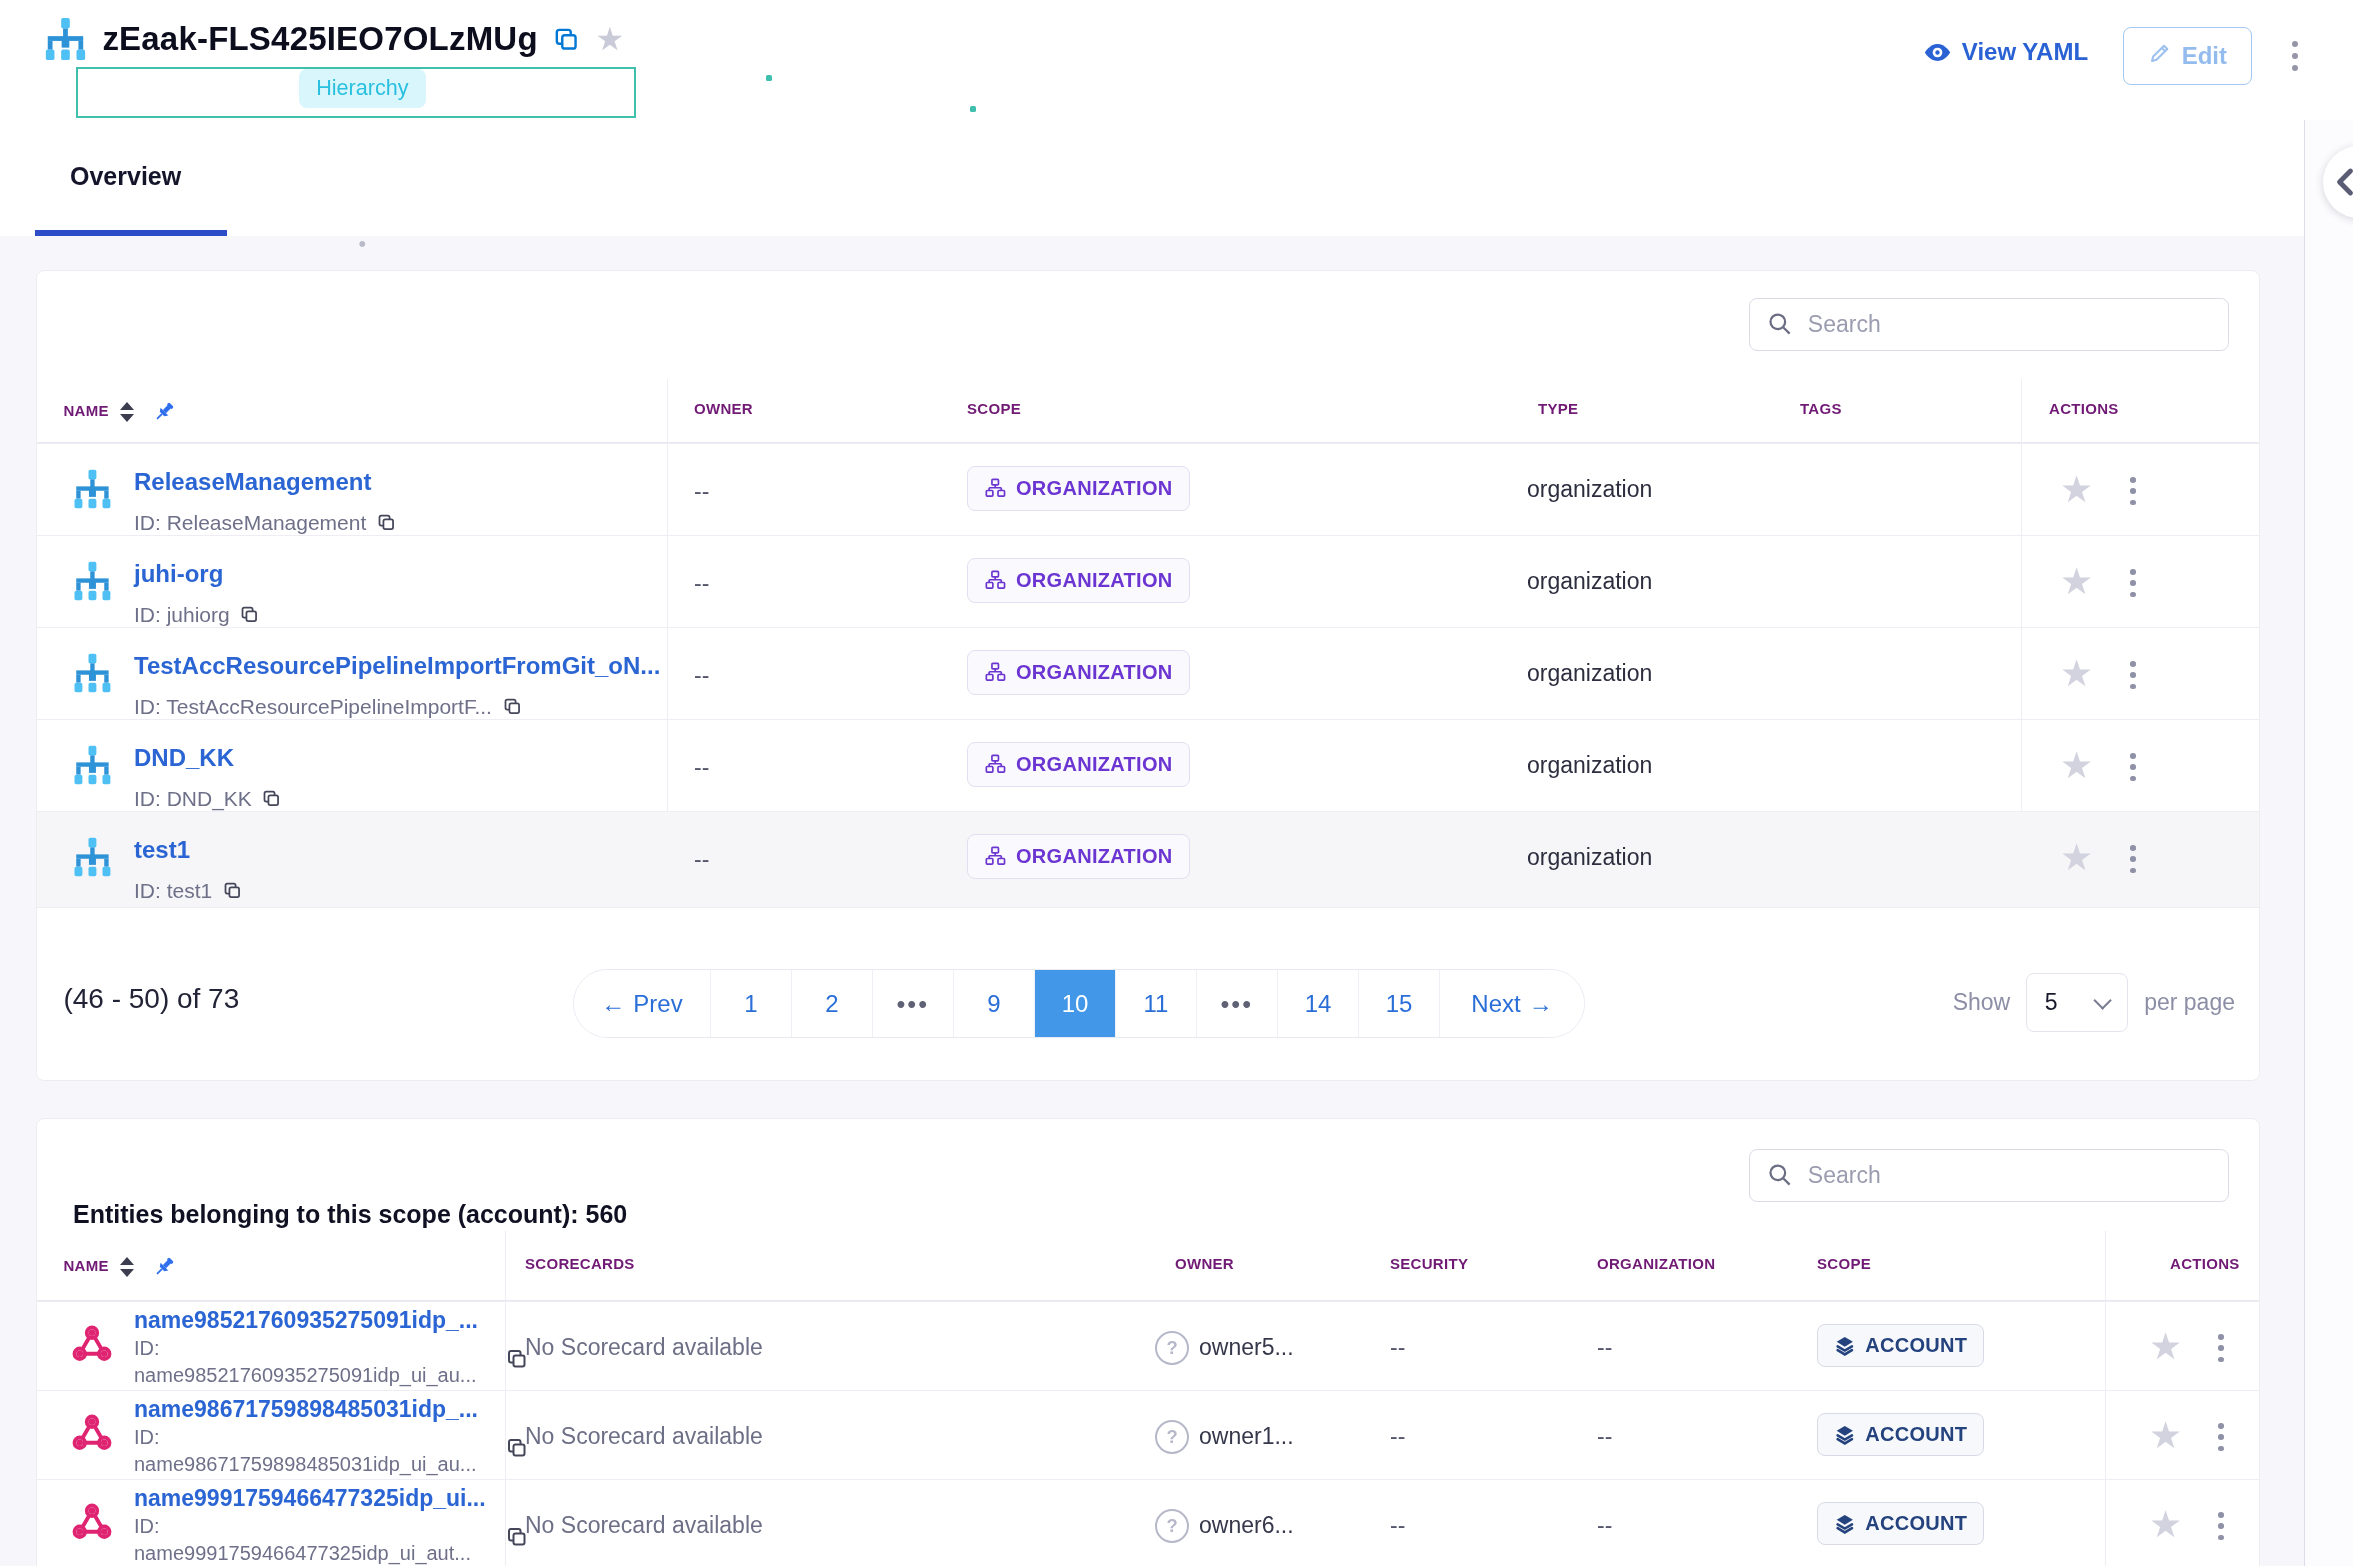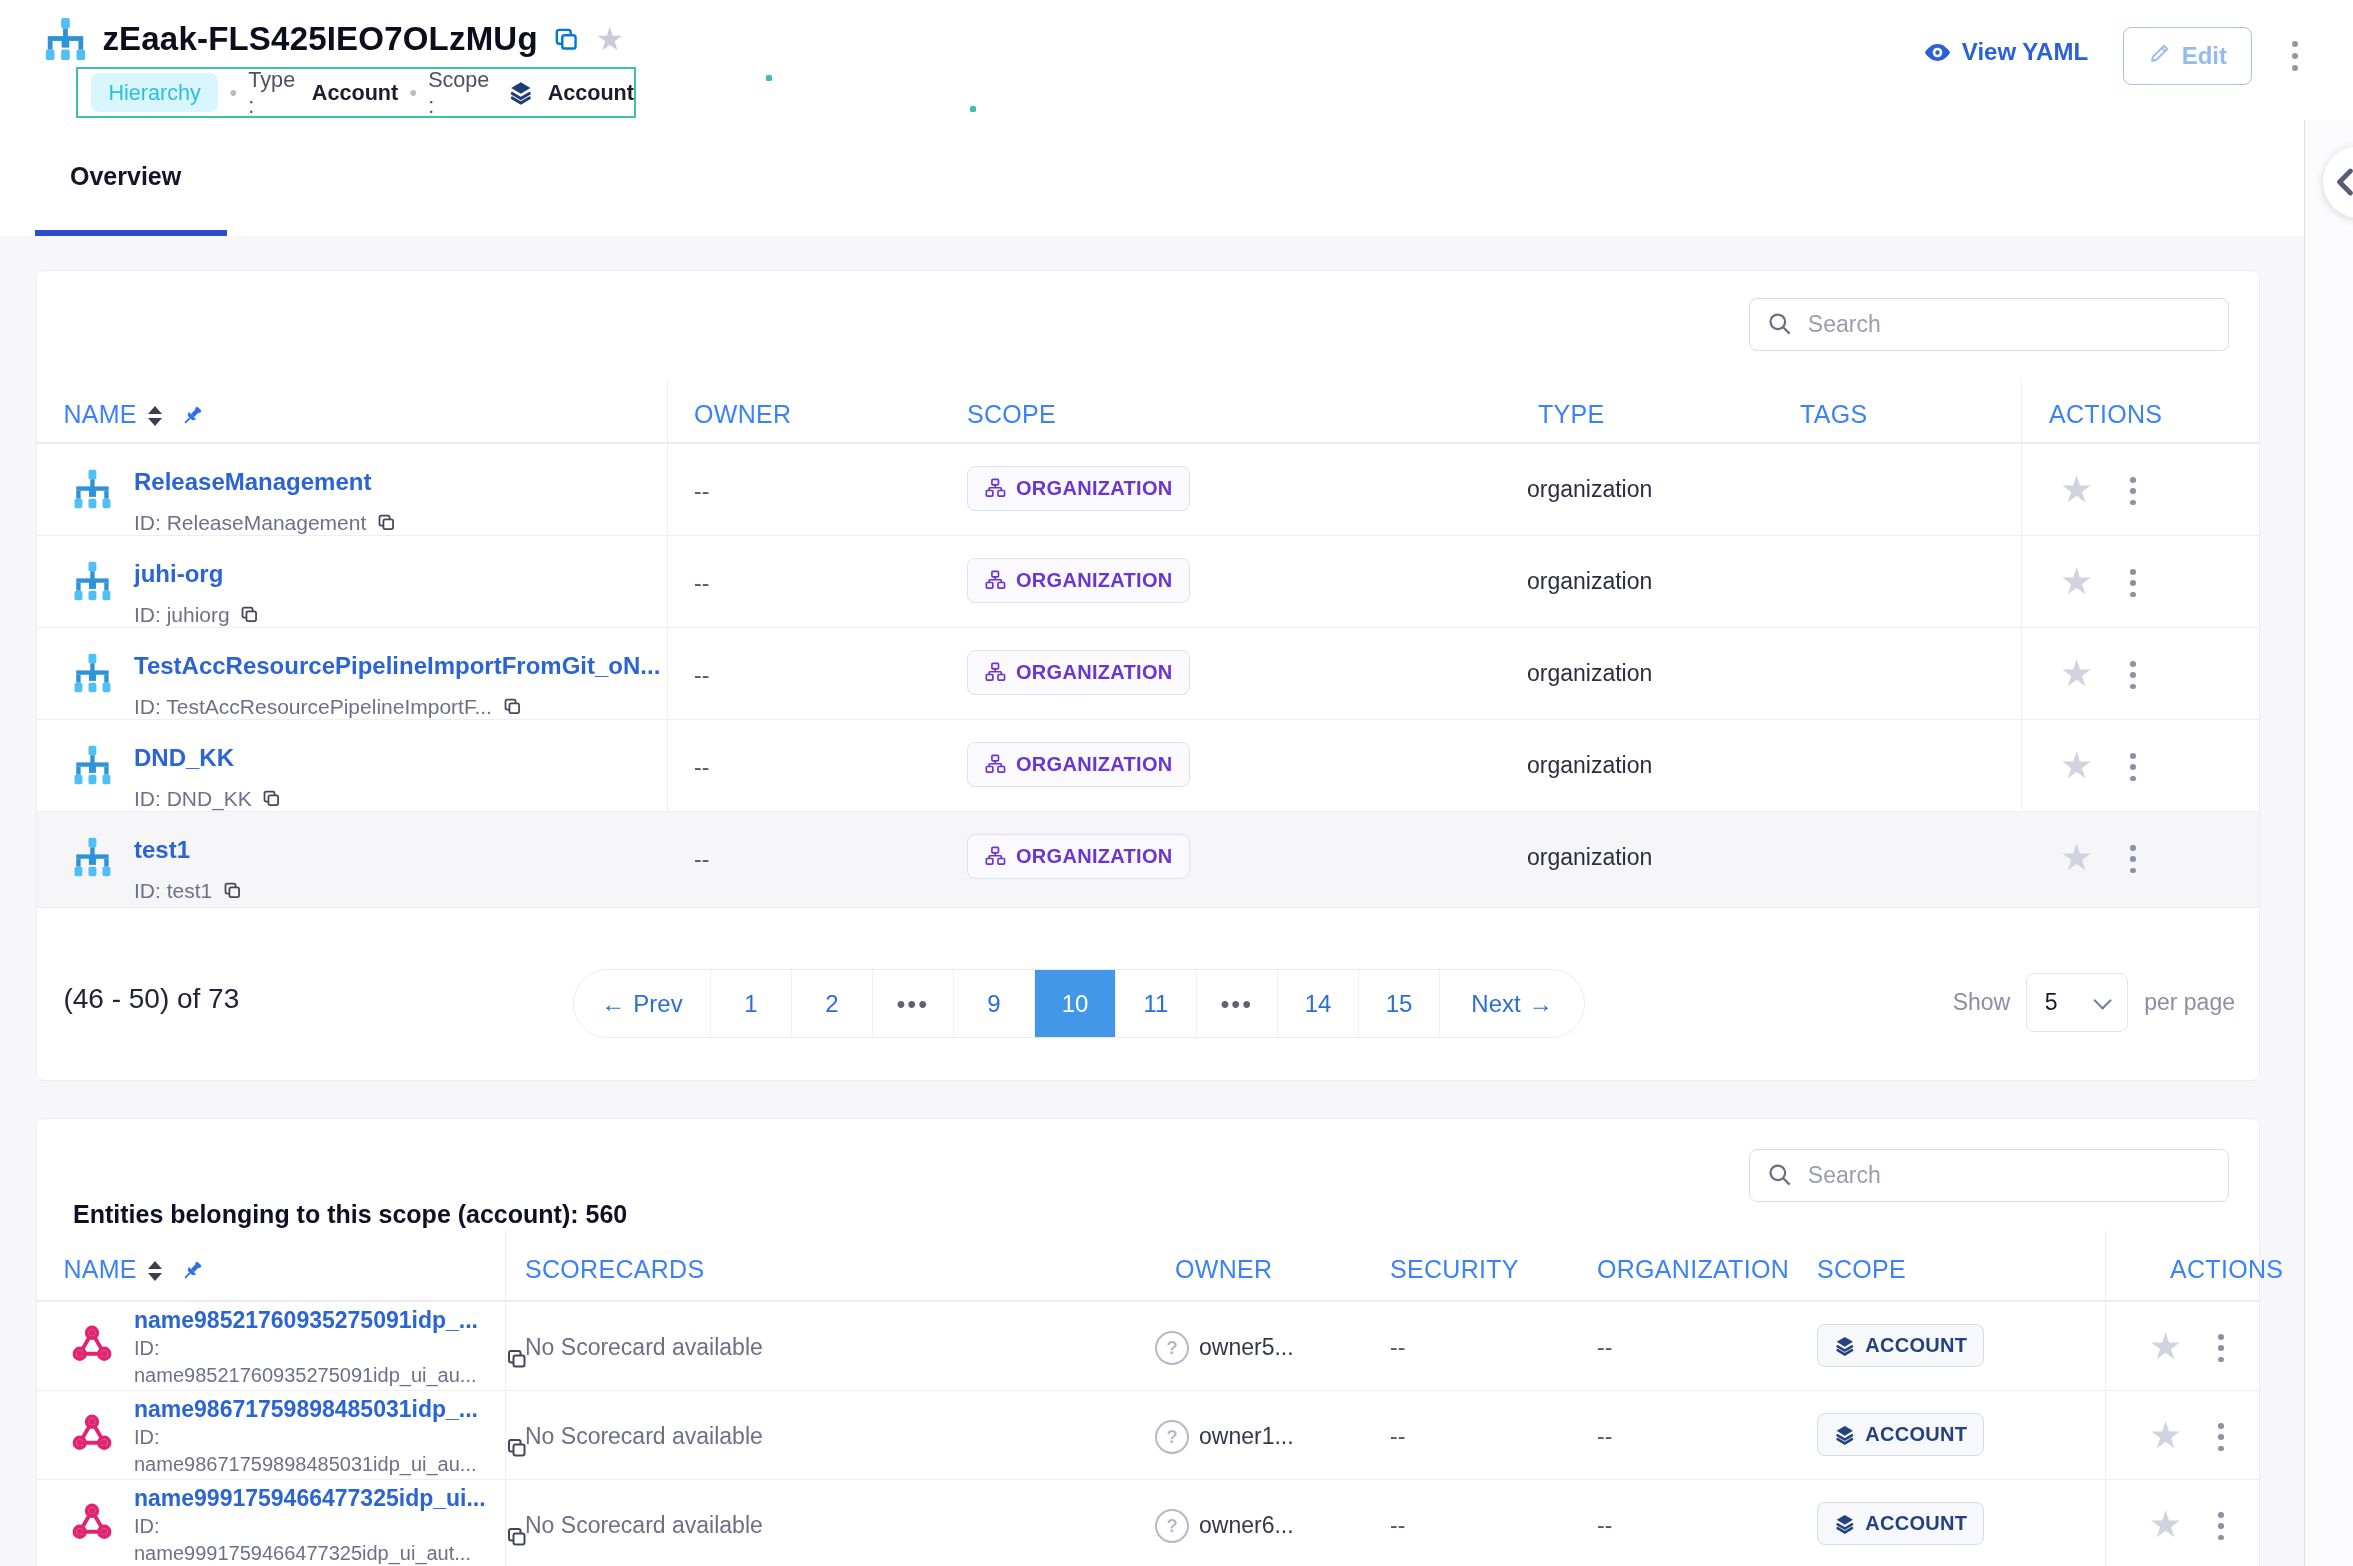--- a/index.html
+++ b/index.html
@@ -7,21 +7,21 @@
     width:2354px;height:1567px;overflow:hidden;position:relative;
     background:#f7f7fb;font-family:"Liberation Sans",sans-serif;color:#1b1c2e;
   }
   
   .top-header{position:absolute;left:0;top:0;width:2354px;height:120px;background:#fff;border-bottom:0.8px solid #e9e9f1;}
   .title-row{position:absolute;left:42px;top:16px;display:flex;align-items:center;gap:14.4px;}
   .page-title{font-size:33px;font-weight:700;color:#0c0d1d;letter-spacing:0.2px;}
   .hier-big svg{display:block;}
   .copy-lg{display:inline-flex;cursor:pointer;}
   .star-hdr{font-size:32px;color:#c9cbd8;line-height:1;}
-  .meta-box{position:absolute;left:76px;top:67px;width:560px;height:51px;border:2.4px solid #3fc0ac;display:flex;align-items:center;gap:11.2px;padding-left:12.8px;box-sizing:border-box;background:transparent;}
+  .meta-box{position:absolute;left:76px;top:67px;width:560px;height:51px;border:2.4px solid #3fc0ac;display:flex;align-items:center;gap:11.2px;padding-left:12.8px;box-sizing:border-box;background:transparent;flex-direction:column;}
   .pill-hierarchy{background:#d9f6fd;color:#29c0e0;font-size:21.6px;padding:6.4px 17.6px;border-radius:8px;}
   .meta-sep{color:#b9bac9;font-size:21.6px;}
   .meta-label{color:#4f5162;font-size:21.6px;}
   .meta-value{color:#1c1d2c;font-size:21.6px;font-weight:700;}
   .layers-ic{display:inline-flex;margin:0 3.2px;}
   .hdr-actions{position:absolute;right:51px;top:22.4px;height:67px;display:flex;align-items:center;gap:35px;}
   .view-yaml{display:flex;align-items:flex-start;gap:9.6px;color:#2a62d4;font-size:24px;font-weight:700;cursor:pointer;}
   .btn-edit{display:flex;align-items:center;gap:9.6px;border:1.6px solid #a5c7f1;color:#93bbee;background:#fff;font-size:24px;font-weight:700;border-radius:8px;padding:12.8px 24px;cursor:pointer;font-family:"Liberation Sans",sans-serif;}
   .kebab{display:flex;flex-direction:column;gap:5.6px;padding:4.8px;cursor:pointer;}
   .kebab i{width:6.4px;height:6.4px;border-radius:50%;background:#9496a8;}
@@ -42,21 +42,21 @@
   .sec-title{position:absolute;left:36px;font-size:25px;font-weight:700;color:#0f1022;}
   .card1 .sec-title{top:42px;}
   .card2 .sec-title{top:45px;margin-top:36px;}
   .searchbox{position:absolute;right:30px;width:480px;height:53px;border:1.6px solid #dadbe7;border-radius:8px;display:flex;align-items:center;gap:12.8px;padding:0 16px;box-sizing:border-box;background:#fff;}
   .card1 .searchbox{top:27px;}
   .card2 .searchbox{top:30px;}
   .searchbox input{border:none;outline:none;font-size:23px;color:#33344a;width:384px;font-family:"Liberation Sans",sans-serif;background:transparent;}
   .searchbox input::placeholder{color:#9a9cb0;}
   
   .thead{position:absolute;left:0;width:100%;box-sizing:border-box;border-bottom:0.8px solid #e6e7f0;}
-  .th{position:absolute;font-size:25px;font-weight:400;color:#3b82f6;letter-spacing:0.3px;}
+  .th{position:absolute;font-size:15px;font-weight:700;color:#701a75;letter-spacing:0.3px;}
   .sort{display:inline-flex;flex-direction:column;gap:4px;margin-left:11.2px;vertical-align:middle;}
   .sort i{width:0;height:0;border-left:7.2px solid transparent;border-right:7.2px solid transparent;}
   .sort .up{border-bottom:8.8px solid #3c3d4f;}
   .sort .dn{border-top:8.8px solid #3c3d4f;}
   .pin{display:inline-flex;margin-left:17.6px;vertical-align:middle;}
   .vline{position:absolute;width:0.8px;background:#ededf3;}
   .trow{position:absolute;left:0;width:100%;border-top:0.8px solid #ededf3;box-sizing:border-box;}
   .row-name{font-weight:700;color:#2a65d3;text-decoration:none;cursor:pointer;white-space:nowrap;}
   .row-id{color:#6e7089;font-size:21px;white-space:nowrap;margin-top:8px;}
   .copy-sm{display:inline-flex;vertical-align:-3.2px;margin-left:9.6px;cursor:pointer;}

